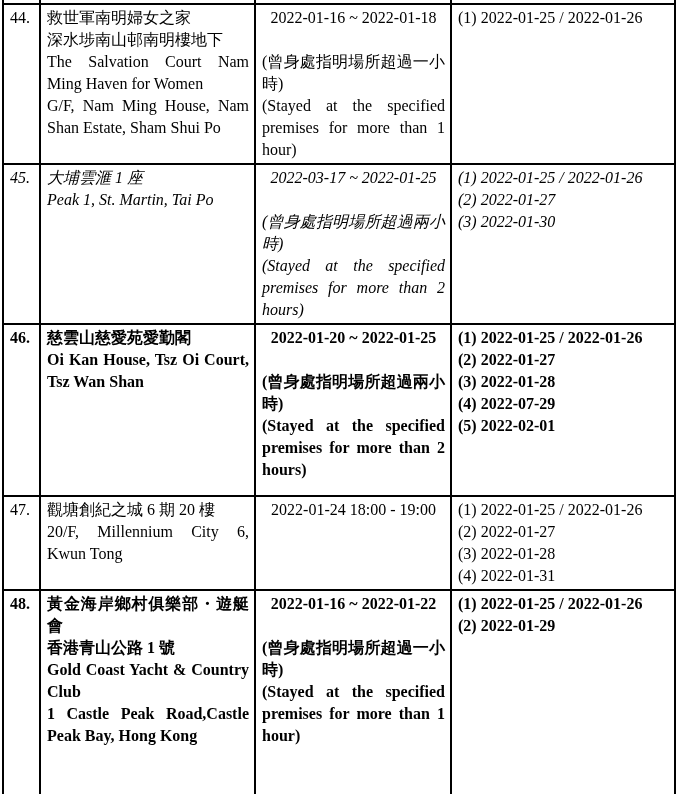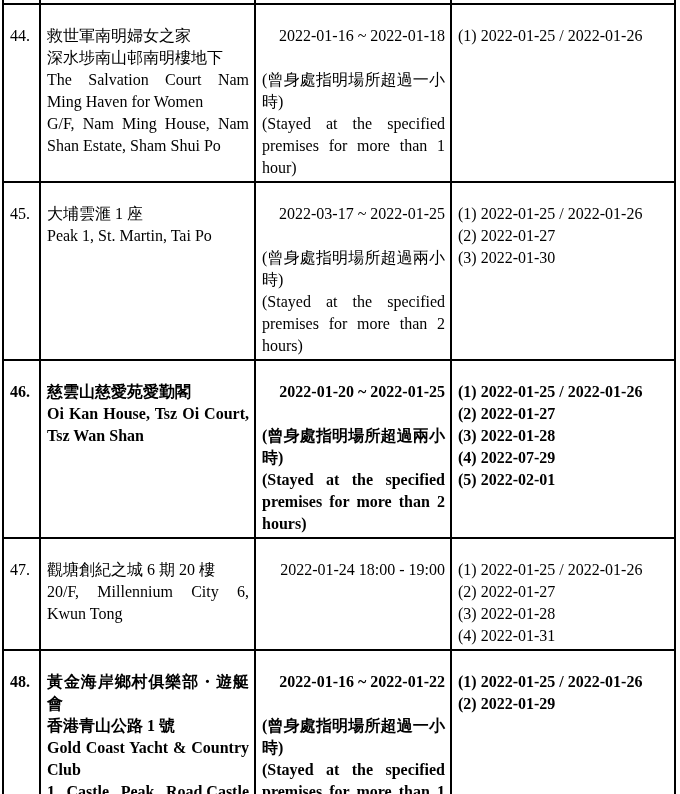--- a/index.html
+++ b/index.html
@@ -18,38 +18,38 @@
   }
   table.ct-table {
     border-collapse: collapse;
     table-layout: fixed;
     margin-left: 2px;
     width: 672px;
   }
   table.ct-table td {
     border: 2px solid #000000;
     vertical-align: top;
-    padding: 20px 5px 2px 6px;
+    padding: 2px 5px 2px 6px;
     overflow: hidden;
   }
   tr.sliver td {
     border-top: none;
     height: 3px;
     padding: 0;
   }
   
   tbody tr:nth-child(2) { height: 150px; }
-  tbody tr:nth-child(3) { height: 136px; }
+  tbody tr:nth-child(3) { height: 136px; font-style: italic; }
   tbody tr:nth-child(4) { height: 172px; font-weight: bold; }
   tbody tr:nth-child(5) { height: 86px; margin-left: 40px; }
   tbody tr:nth-child(6) { height: 242px; font-weight: bold; }
 
   td.num-cell { padding-left: 5px; }
   .para { text-align: justify; }
-  .date-line { text-align: right; white-space: nowrap; }
+  .date-line { text-align: center; white-space: nowrap; }
   .spacer { height: 22px; }
   .dates-cell div { white-space: nowrap; }
 </style>
 </head>
 <body>
 
 <div class="page">
   <table class="ct-table">
     <colgroup>
       <col style="width:37px">

